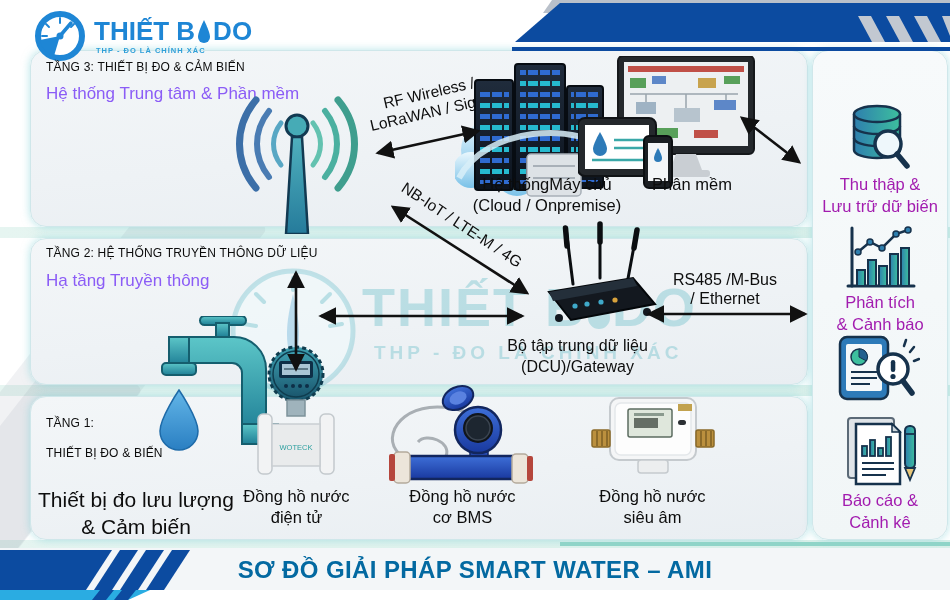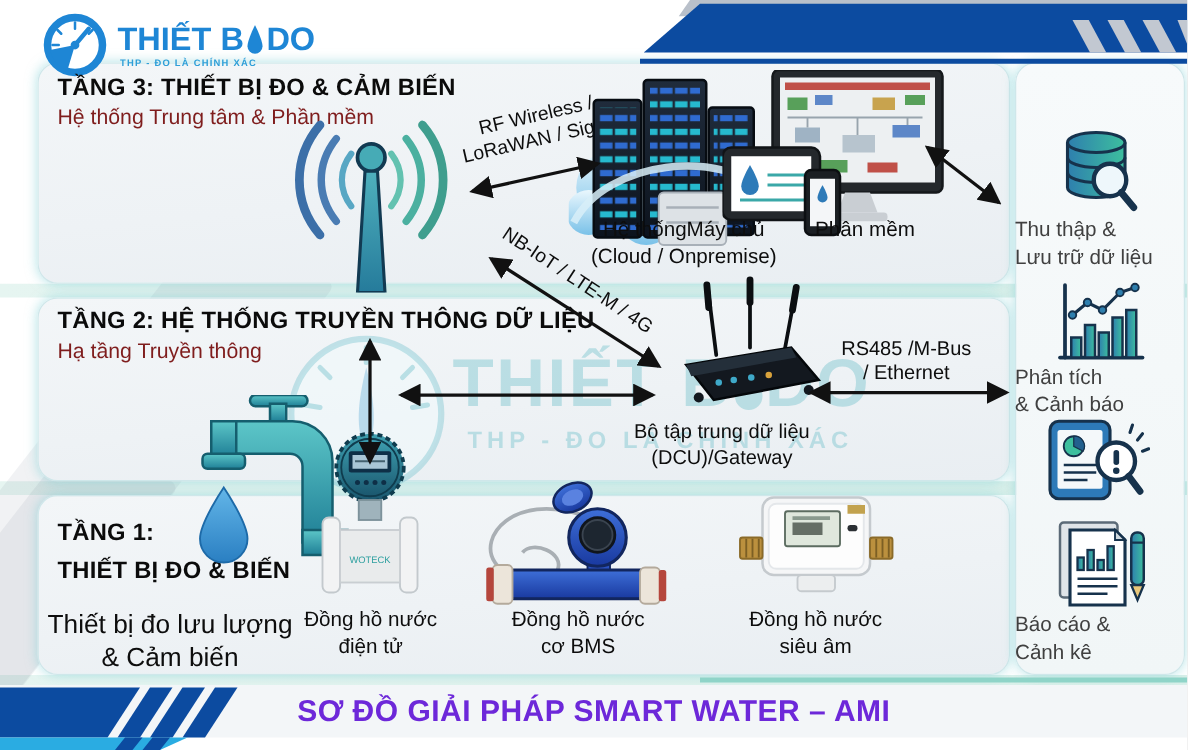--- a/index.html
+++ b/index.html
@@ -3,33 +3,33 @@
 <meta charset="utf-8">
 <style>
   *{margin:0;padding:0;box-sizing:border-box}
   html,body{background:#e8e8e8}
   .stage{position:relative;width:950px;height:600px;background:#ffffff;overflow:hidden;
          font-family:"Liberation Sans",sans-serif;color:#0d0d0d}
   .abs{position:absolute}
   .panel{position:absolute;background:linear-gradient(175deg,#f3f6f8 0%,#eef2f5 55%,#e9eef2 100%);
          border:1px solid #cfe7ea;border-radius:16px;box-shadow:0 0 9px rgba(120,205,212,.55)}
   .strip{position:absolute;left:0;width:950px;background:linear-gradient(90deg,#e6f5f1,#d8efe9)}
-  .tier-title{position:absolute;font-weight:bold;font-size:19px;color:#0b0b0b;white-space:nowrap;letter-spacing:.2px}
-  .tier-sub{position:absolute;font-size:17px;color:#7f1d1d;white-space:nowrap}
+  .tier-title{position:absolute;font-weight:normal;font-size:12px;color:#0b0b0b;white-space:nowrap;letter-spacing:.2px}
+  .tier-sub{position:absolute;font-size:17px;color:#8b5cf6;white-space:nowrap}
   .node-label{position:absolute;font-size:16.5px;color:#0d0d0d;text-align:center;line-height:1.3}
   .conn-label{position:absolute;font-size:15.5px;color:#0d0d0d;text-align:center;line-height:1.2}
-  .side-label{position:absolute;font-size:16.5px;color:#404040;line-height:1.32}
+  .side-label{position:absolute;font-size:16.5px;color:#a21caf;text-align:center;line-height:1.32}
   .wm-brand{position:absolute;font-size:54px;font-weight:bold;letter-spacing:2px;
             color:rgba(84,182,192,.34);white-space:nowrap}
   .wm-tag{position:absolute;font-size:19px;font-weight:bold;letter-spacing:4px;color:rgba(84,182,192,.34);white-space:nowrap}
   .wm-band{position:absolute;background:rgba(120,132,152,.10);border-radius:6px}
   .logo-text{position:absolute;font-weight:bold;font-size:26px;color:#1e86d5;white-space:nowrap;display:flex;align-items:center}
   .logo-tag{position:absolute;font-size:7.5px;font-weight:bold;letter-spacing:1px;color:#2f9fd8;white-space:nowrap}
   .footer-title{position:absolute;left:0;top:556px;width:950px;text-align:center;
-                font-size:24px;font-weight:bold;color:#6d28d9;letter-spacing:.4px}
+                font-size:24px;font-weight:bold;color:#0369a1;letter-spacing:.4px}
   .overlay{position:absolute;left:0;top:0;pointer-events:none}
   svg{display:block}
 </style>
 </head>
 <body>
 
 <div class="stage">
 
   <div class="strip" style="top:227px;height:11px"></div>
   <div class="strip" style="top:385px;height:11px"></div>
@@ -354,21 +354,21 @@
       <path d="M12,14 v36 a23,8 0 0 0 46,0 v-36" fill="url(#tealg)"></path>
       <ellipse cx="35" cy="14" rx="23" ry="8" fill="url(#tealg)"></ellipse>
       <path d="M12,26 a23,8 0 0 0 46,0" fill="none"></path>
       <path d="M12,38 a23,8 0 0 0 46,0" fill="none"></path>
     </g>
     <circle cx="46" cy="44" r="13" fill="#eef7fb" stroke="#16324c" stroke-width="3.5"></circle>
     <line x1="55" y1="54" x2="65" y2="66" stroke="#16324c" stroke-width="5.5" stroke-linecap="round"></line>
   </svg>
   <div class="side-label" style="left:812px;top:174px;width:136px">
     <div>Thu thập &amp;</div>
-    <div>Lưu trữ dữ liệu</div>
+    <div>Lưu trữ dữ biến</div>
   </div>
 
   <svg class="abs" style="left:844px;top:224px" width="74" height="68" viewBox="0 0 74 68">
     <g stroke="#16324c" stroke-width="3" stroke-linecap="round">
       <line x1="8" y1="4" x2="8" y2="62"></line>
         <line x1="4" y1="62" x2="70" y2="62"></line>
     </g>
     <g fill="url(#tealg)" stroke="#16324c" stroke-width="2">
       <rect x="13" y="46" width="8" height="16"></rect>
       <rect x="24" y="36" width="8" height="26"></rect>

